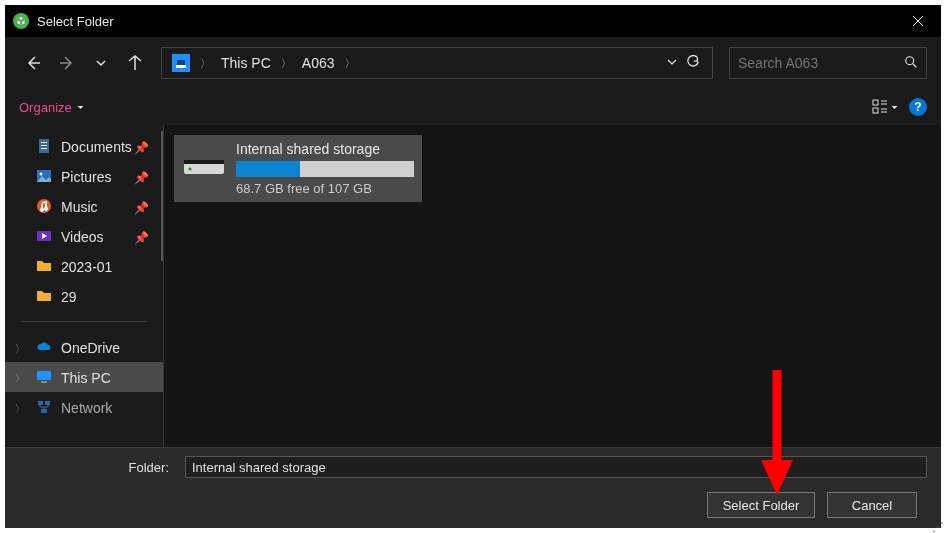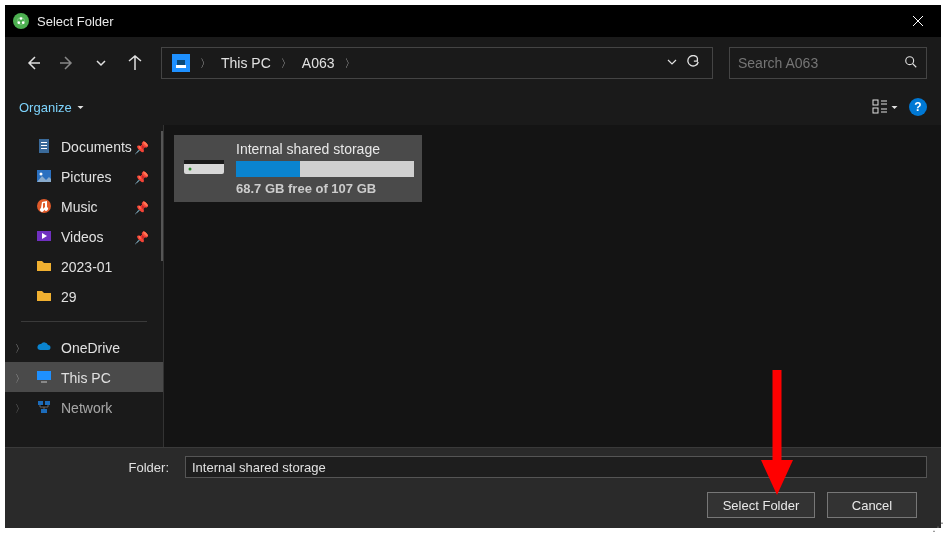--- a/index.html
+++ b/index.html
@@ -87,21 +87,21 @@
       background: transparent; border: none; outline: none;
       color: #888; font-size: 14px; width: 150px;
     }
 
     .toolbar {
       height: 36px;
       display: flex; align-items: center;
       padding: 0 14px;
       justify-content: space-between;
     }
-    .organize-btn { display: flex; align-items: center; gap: 4px; color: #7dd3fc; cursor:pointer; font-size:13px;}
+    .organize-btn { display: flex; align-items: center; gap: 4px; color: #ec4899; cursor:pointer; font-size:13px;}
     .toolbar-right { display: flex; align-items: center; gap: 10px; }
     .view-btn { display:flex; align-items:center; gap:2px; cursor:pointer; }
     .help-icon {
       width: 18px; height: 18px; border-radius: 50%;
       background: #0078d4;
       display: flex; align-items: center; justify-content: center;
       font-size: 12px; font-weight: bold; color: white; cursor:pointer;
     }
 
     .body-row {
@@ -155,21 +155,21 @@
     }
     .drive-info { flex:1; display: flex; flex-direction: column; gap: 4px; }
     .drive-name { font-size: 14px; color: #e8e8e8; }
     .drive-bar {
       height: 16px; background: #d0d0d0; position: relative;
     }
     .drive-bar-fill {
       position:absolute; left:0; top:0; bottom:0;
       background: #0a84d0;
     }
-    .drive-free { font-size: 13px; color: #ccc; font-weight: bold; }
+    .drive-free { font-size: 13px; color: #ccc; }
 
     .bottom-panel {
       background: #2a2a2a;
       border-top: 1px solid #3a3a3a;
     }
     .folder-row {
       display: flex; align-items: center;
       padding: 8px 14px;
       gap: 16px;
     }

